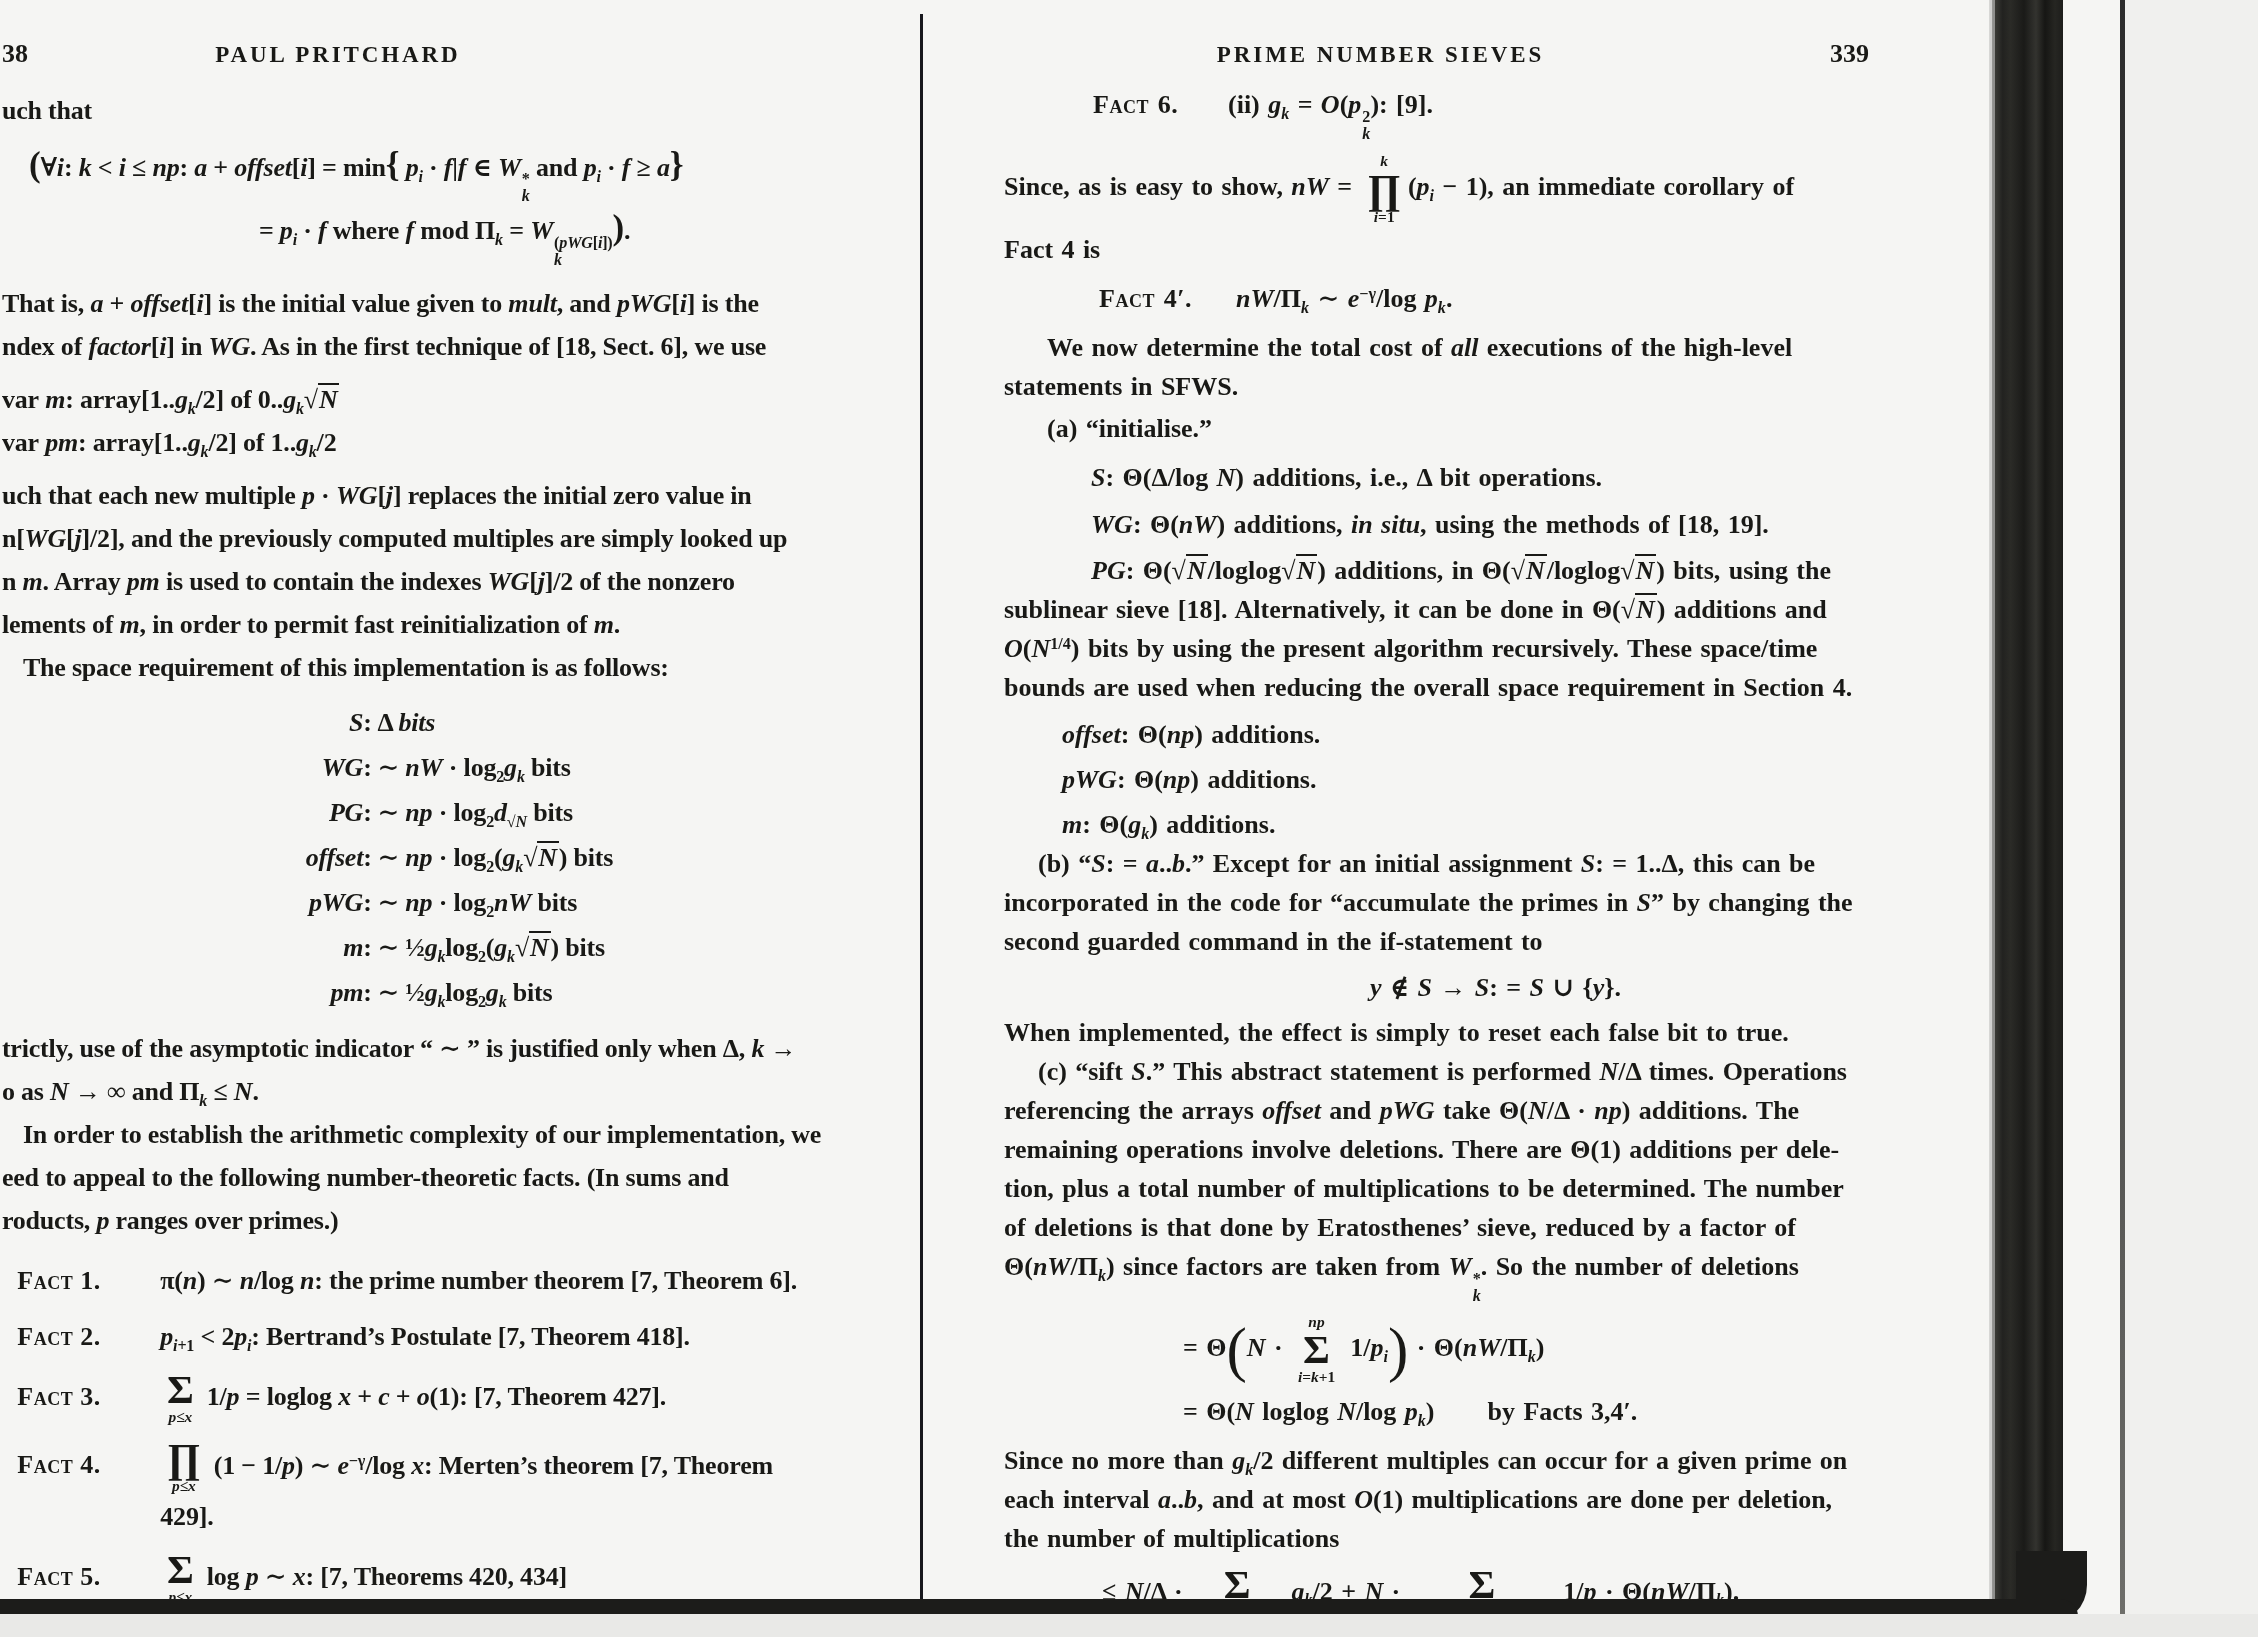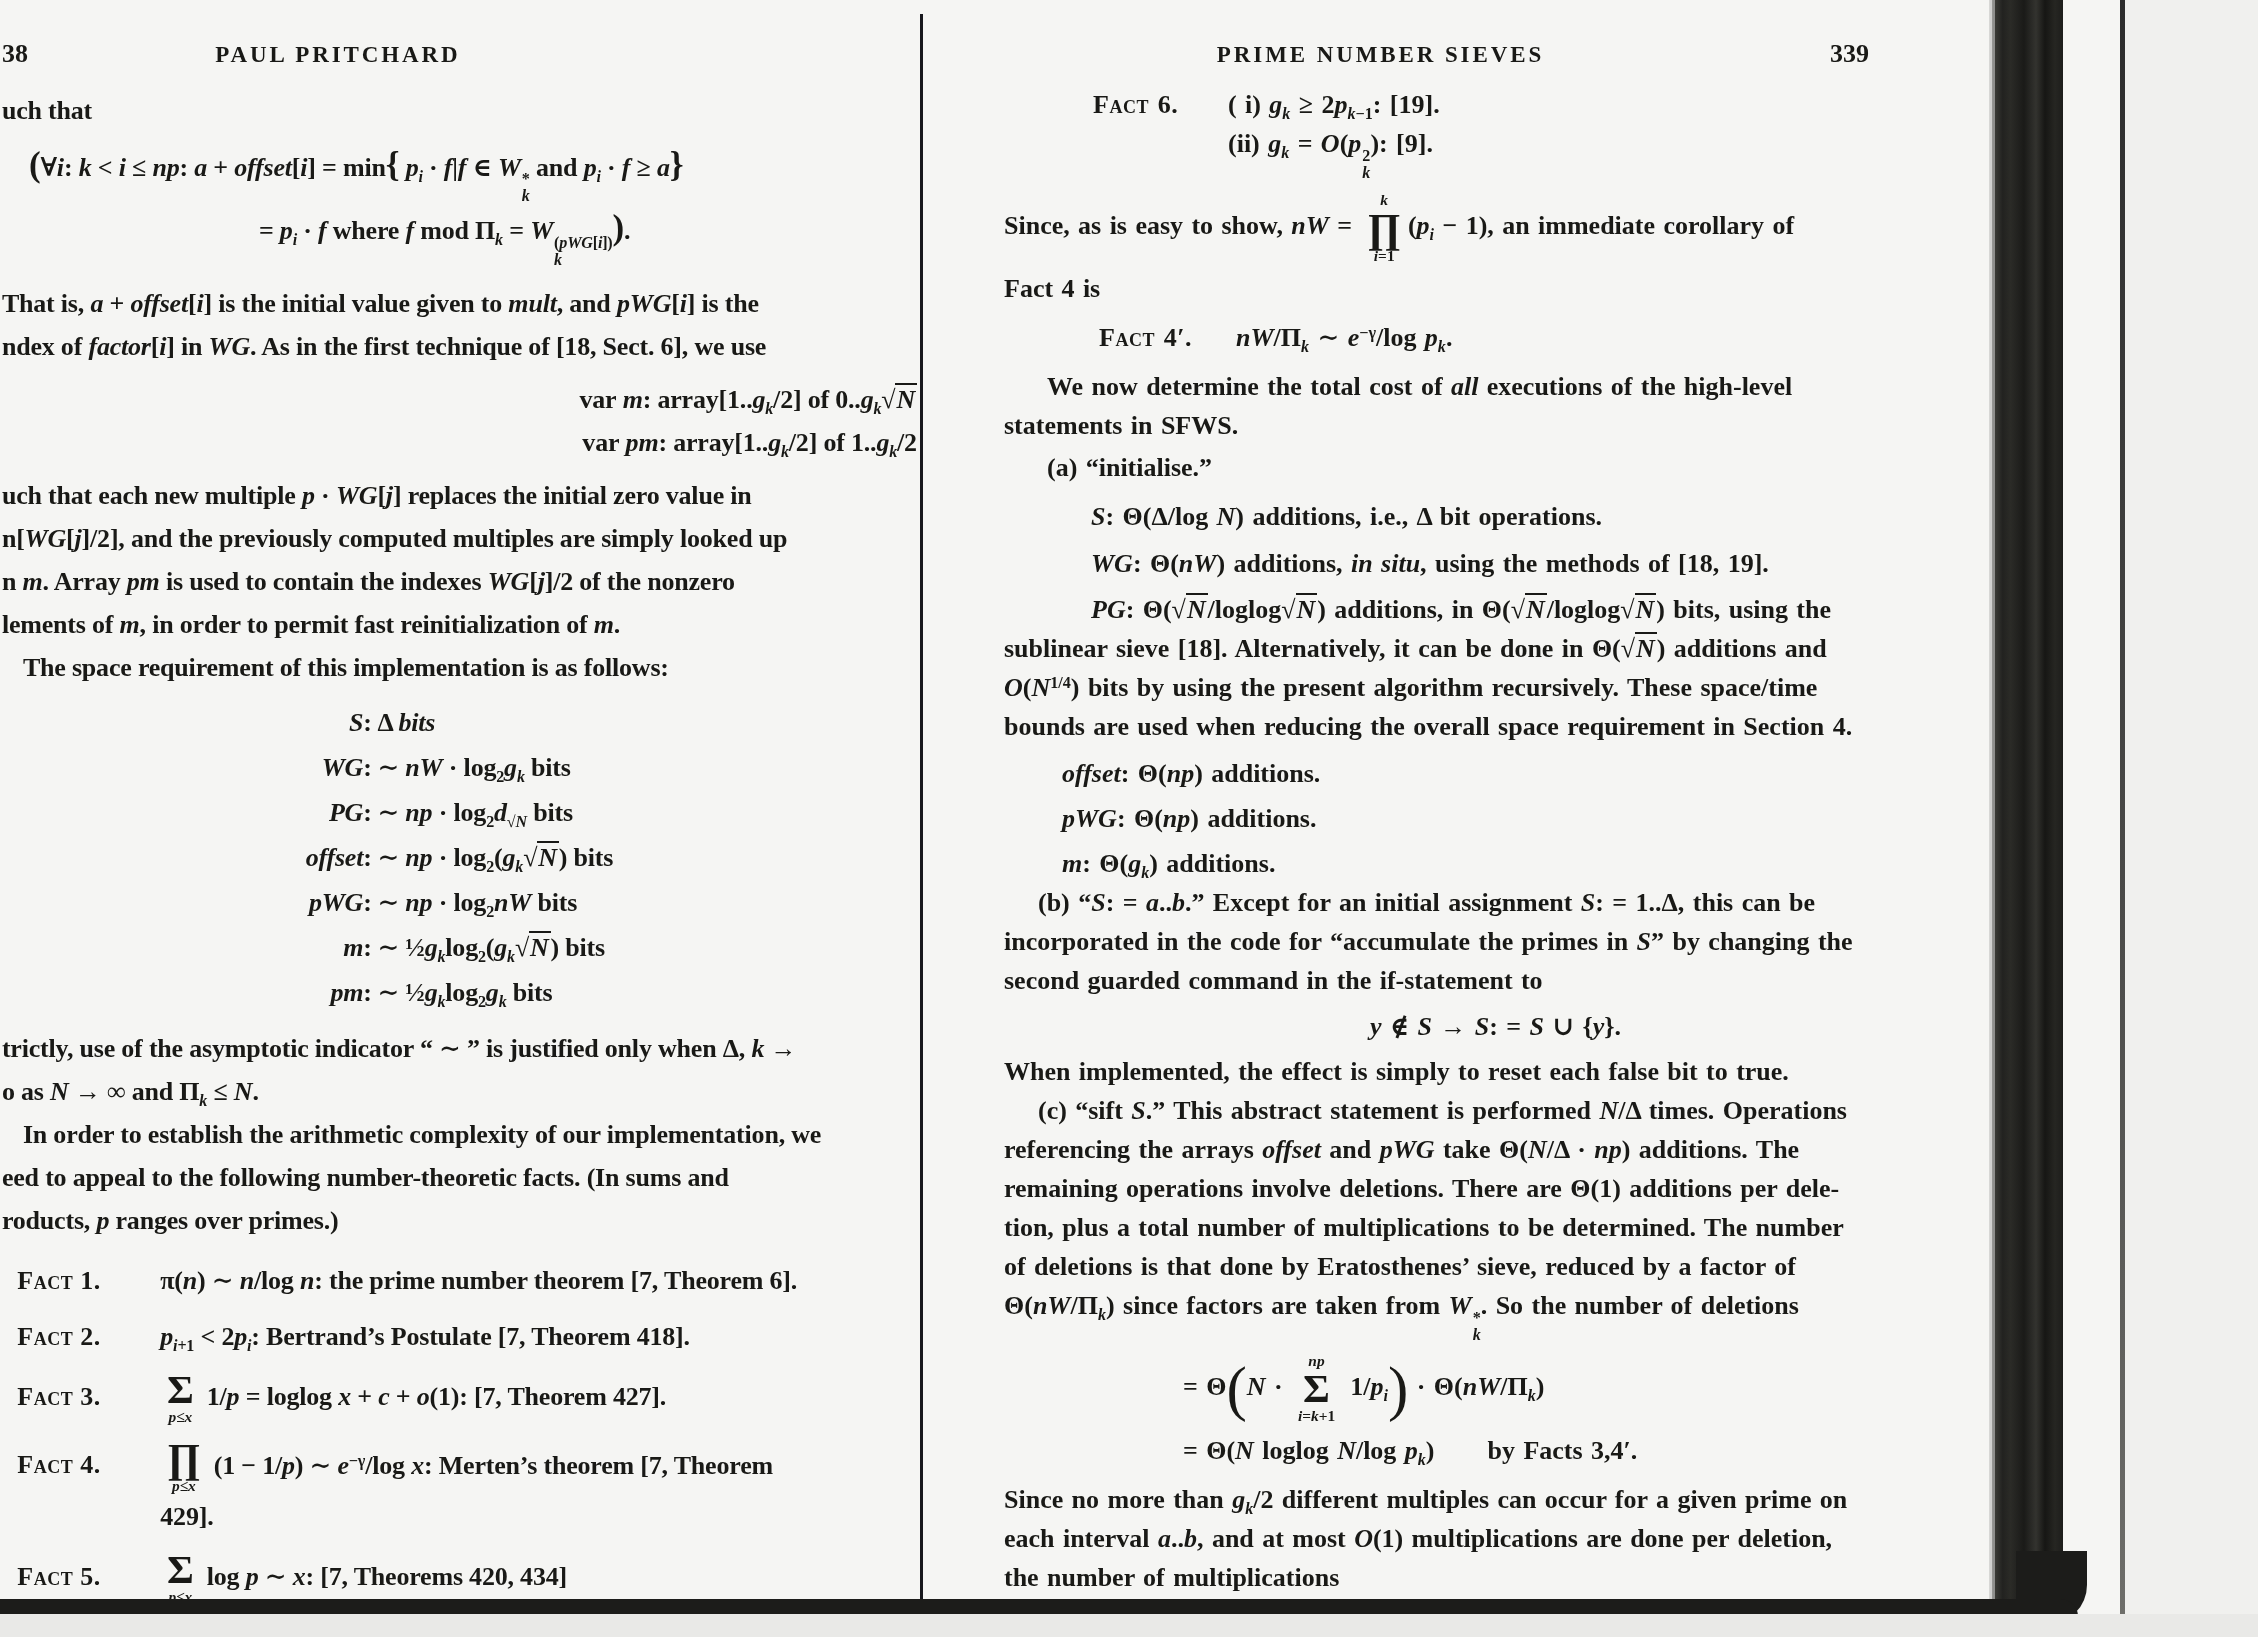--- a/index.html
+++ b/index.html
@@ -30,21 +30,21 @@
          vertical-align:middle;line-height:1;text-align:center;margin:0 6.8px;}
   .bigop .op{font-size:41px;line-height:0.9;font-weight:600;}
   .bigop .lim{font-size:15.4px;line-height:1.2;letter-spacing:0;}
   .bp{font-size:135%;line-height:0;}
   .bp2{font-size:235%;font-weight:400;vertical-align:middle;line-height:0;}
   .ovl{border-top:2.4px solid currentColor;padding:0 1.9px 0 1px;}
   .lim .ovl{border-top-width:1.4px;}
   
   .eqA{margin:13.5px 0 0 27px;}
   .eqB{margin:3.9px 0 13.5px 257px;}
-  .varblock{text-align:right;margin:9.7px 0 9.7px 0;}
+  .varblock{text-align:left;margin:9.7px 0 9.7px 0;}
   .i22{padding-left:21px;}
   .spacelist{display:grid;grid-template-columns:max-content max-content;
              column-gap:5.8px;width:fit-content;margin:11.6px auto;line-height:45px;}
   .spacelist .sl{text-align:right;}
   .fact{display:flex;align-items:baseline;margin-top:13px;}
   .factlab{font-variant:small-caps;letter-spacing:0.5px;flex:0 0 143px;}
   .factbody{flex:1;}
   .lpfacts{margin-left:15.4px;margin-top:17.4px;}
   
   .f6{margin-left:89px;margin-top:0;}
@@ -167,21 +167,20 @@
     </div>
   </div>
 
   <div class="hdr rp-head">PRIME NUMBER SIEVES</div>
   <div class="pn rp-pn">339</div>
 
   <div class="rpbody">
     <div class="fact f6">
       <span class="factlab">Fact 6.</span>
       <span class="factbody">
-        <span class="tl" style="display:block">( i) <i>g</i><sub><i>k</i></sub> ≥ 2<i>p</i><sub><i>k</i>−1</sub>: [19].</span>
         <span class="tl" style="display:block">(ii) <i>g</i><sub><i>k</i></sub> = <i>O</i>(<i>p</i><span class="ss">
               <sup>2</sup>
               <sub><i>k</i></sub>
             </span>): [9].</span>
       </span>
     </div>
     <div class="tl mt10">Since, as is easy to show, <i>nW</i> = <span class="bigop">
           <span class="lim"><i>k</i></span>
           <span class="op">∏</span>
           <span class="lim"><i>i</i>=1</span>

